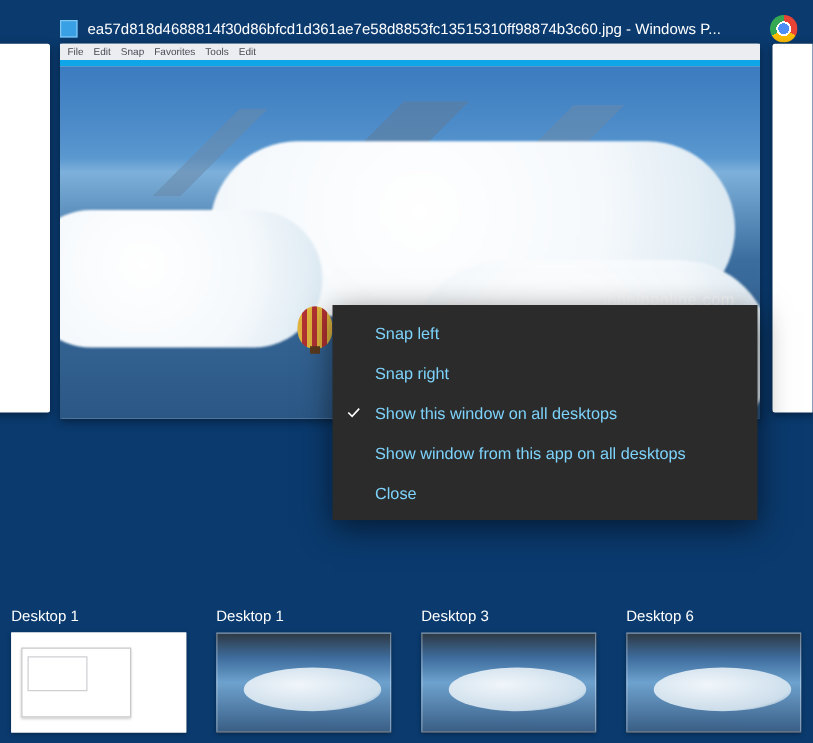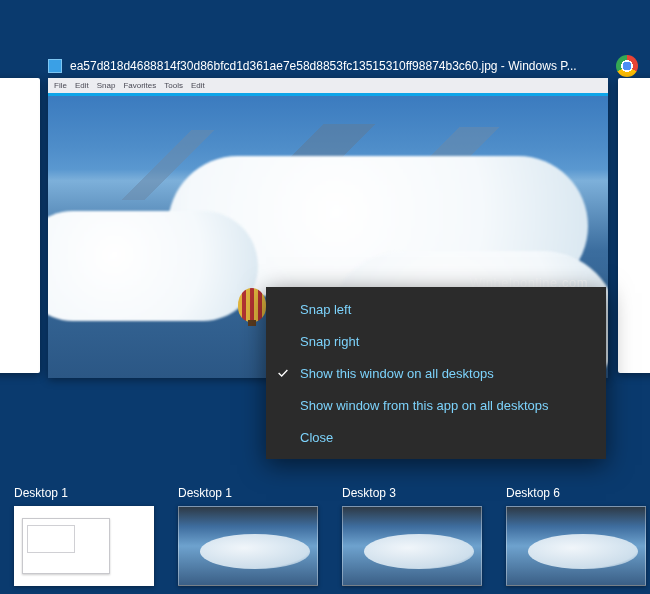--- a/index.html
+++ b/index.html
@@ -5,21 +5,21 @@
   * { margin: 0; padding: 0; box-sizing: border-box; }
   body {
     width: 650px;
     height: 594px;
     background: #0a3a6e;
     font-family: "Segoe UI", Arial, sans-serif;
     color: #fff;
     overflow: hidden;
     position: relative;
   }
-  .top-area { position: relative; height: 455px; margin-top: 43px; }
+  .top-area { position: relative; height: 455px; }
   .window-preview {
     position: absolute;
     top: 35px;
     background: #fff;
     border-radius: 2px;
     box-shadow: 0 2px 8px rgba(0,0,0,0.4);
   }
   .window-preview.left { left: -10px; width: 50px; height: 295px; }
   .window-preview.main { left: 48px; width: 560px; height: 300px; display:flex; flex-direction:column; }
   .window-preview.right { left: 618px; width: 40px; height: 295px; }
@@ -46,21 +46,21 @@
     top: 12px;
     width: 22px; height: 22px;
     border-radius: 50%;
     background:
       radial-gradient(circle at 50% 50%, #4e8ef7 0 28%, #fff 28% 38%, transparent 38%),
       conic-gradient(#e94335 0 120deg, #fbbc05 120deg 240deg, #34a853 240deg 360deg);
   }
   .menubar {
     height: 18px;
     background: #ecedf1;
-    border-bottom: 3px solid #0ea5e9;
+    border-bottom: 5px solid #0ea5e9;
     display: flex;
     align-items: center;
     gap: 8px;
     padding: 0 6px;
     font-size: 8px;
     color: #4a4a55;
   }
   .menubar span { white-space: nowrap; }
   .image-pane {
     flex: 1;
@@ -136,20 +136,21 @@
   }
   .check svg { width: 14px; height: 14px; }
   .desktop-strip {
     position: absolute;
     left: 0; right: 0; bottom: 0;
     height: 130px;
     padding: 0 14px 8px;
     display: flex;
     gap: 24px;
     align-items: flex-end;
+    justify-content: center;
   }
   .desktop-tile { width: 140px; }
   .tile-label {
     font-size: 12px;
     margin-bottom: 6px;
     color: #fff;
   }
   .thumb {
     width: 140px; height: 80px;
     border: 1px solid rgba(255,255,255,0.35);

